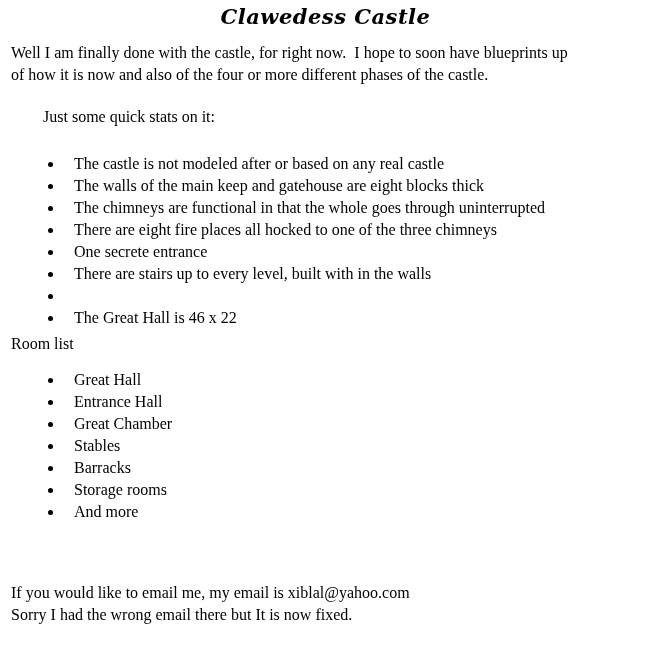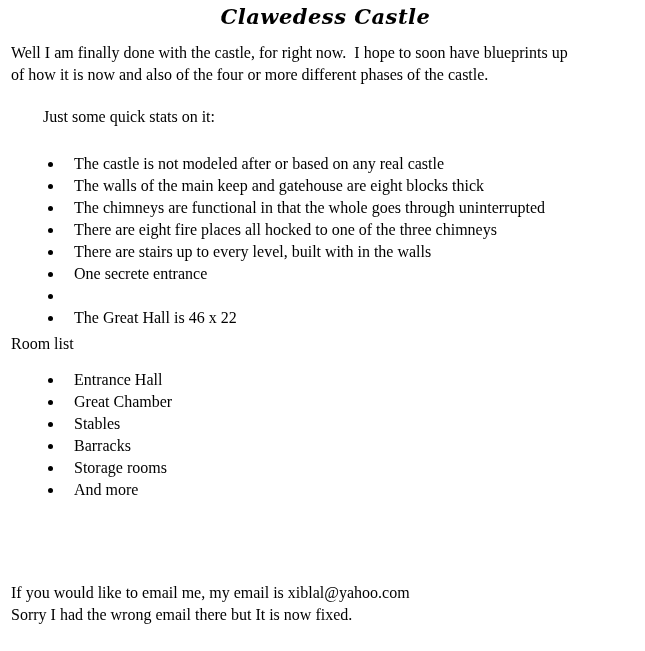--- a/index.html
+++ b/index.html
@@ -32,29 +32,30 @@
   <div>of how it is now and also of the four or more different phases of the castle.</div>
 </div>
 
 <div class="para" style="top:106px;margin-left:32px;">Just some quick stats on it:</div>
 
 <ul class="bullets" style="top:139px;">
   <li><span class="dot"></span><span>The castle is not modeled after or based on any real castle</span></li>
   <li><span class="dot"></span><span>The walls of the main keep and gatehouse are eight blocks thick</span></li>
   <li><span class="dot"></span><span>The chimneys are functional in that the whole goes through uninterrupted</span></li>
   <li><span class="dot"></span><span>There are eight fire places all hocked to one of the three chimneys</span></li>
+  <li><span class="dot"></span><span>One secrete entrance</span></li>
   <li><span class="dot"></span><span>There are stairs up to every level, built with in the walls</span></li>
-  <li><span class="dot"></span><span>One secrete entrance</span></li>
   <li><span class="dot"></span></li>
   <li><span class="dot"></span><span>The Great Hall is 46 x 22</span></li>
 </ul>
 
 <div class="para" style="top:333px;">Room list</div>
 
 <ul class="bullets" style="top:355px;">
+  <li><span class="dot"></span><span>Great Hall</span></li>
   <li><span class="dot"></span><span>Entrance Hall</span></li>
   <li><span class="dot"></span><span>Great Chamber</span></li>
   <li><span class="dot"></span><span>Stables</span></li>
   <li><span class="dot"></span><span>Barracks</span></li>
   <li><span class="dot"></span><span>Storage rooms</span></li>
   <li><span class="dot"></span><span>And more</span></li>
 </ul>
 
 <div class="para" style="top:582px;">
   <div>If you would like to email me, my email is xiblal@yahoo.com</div>

